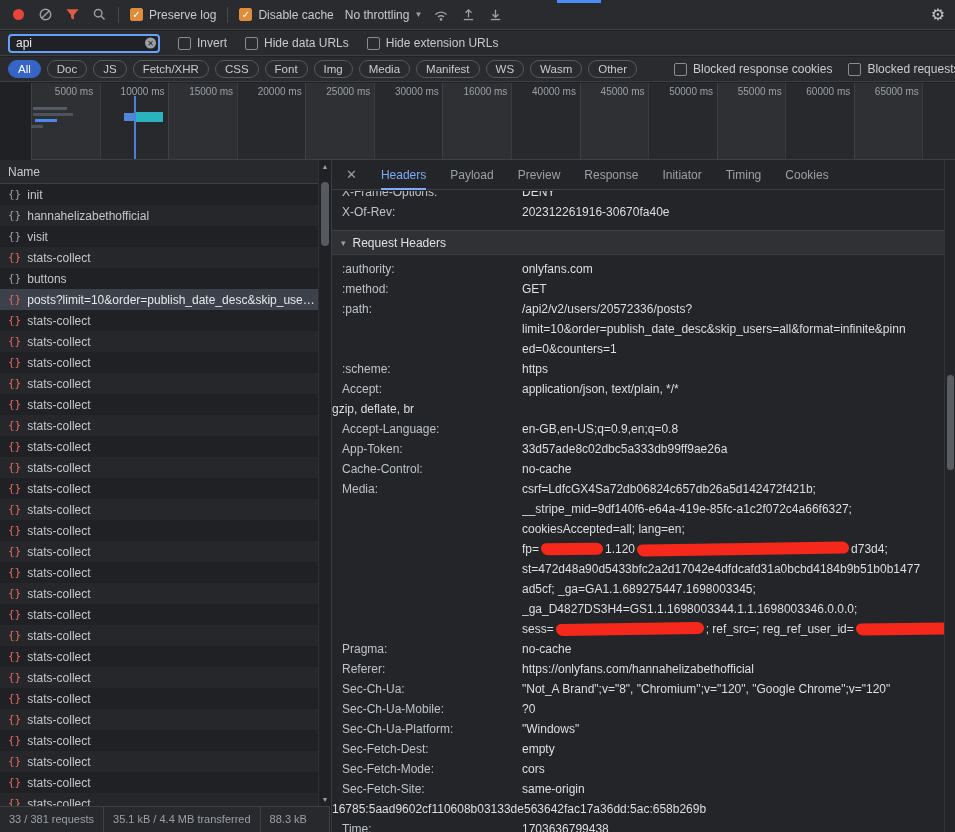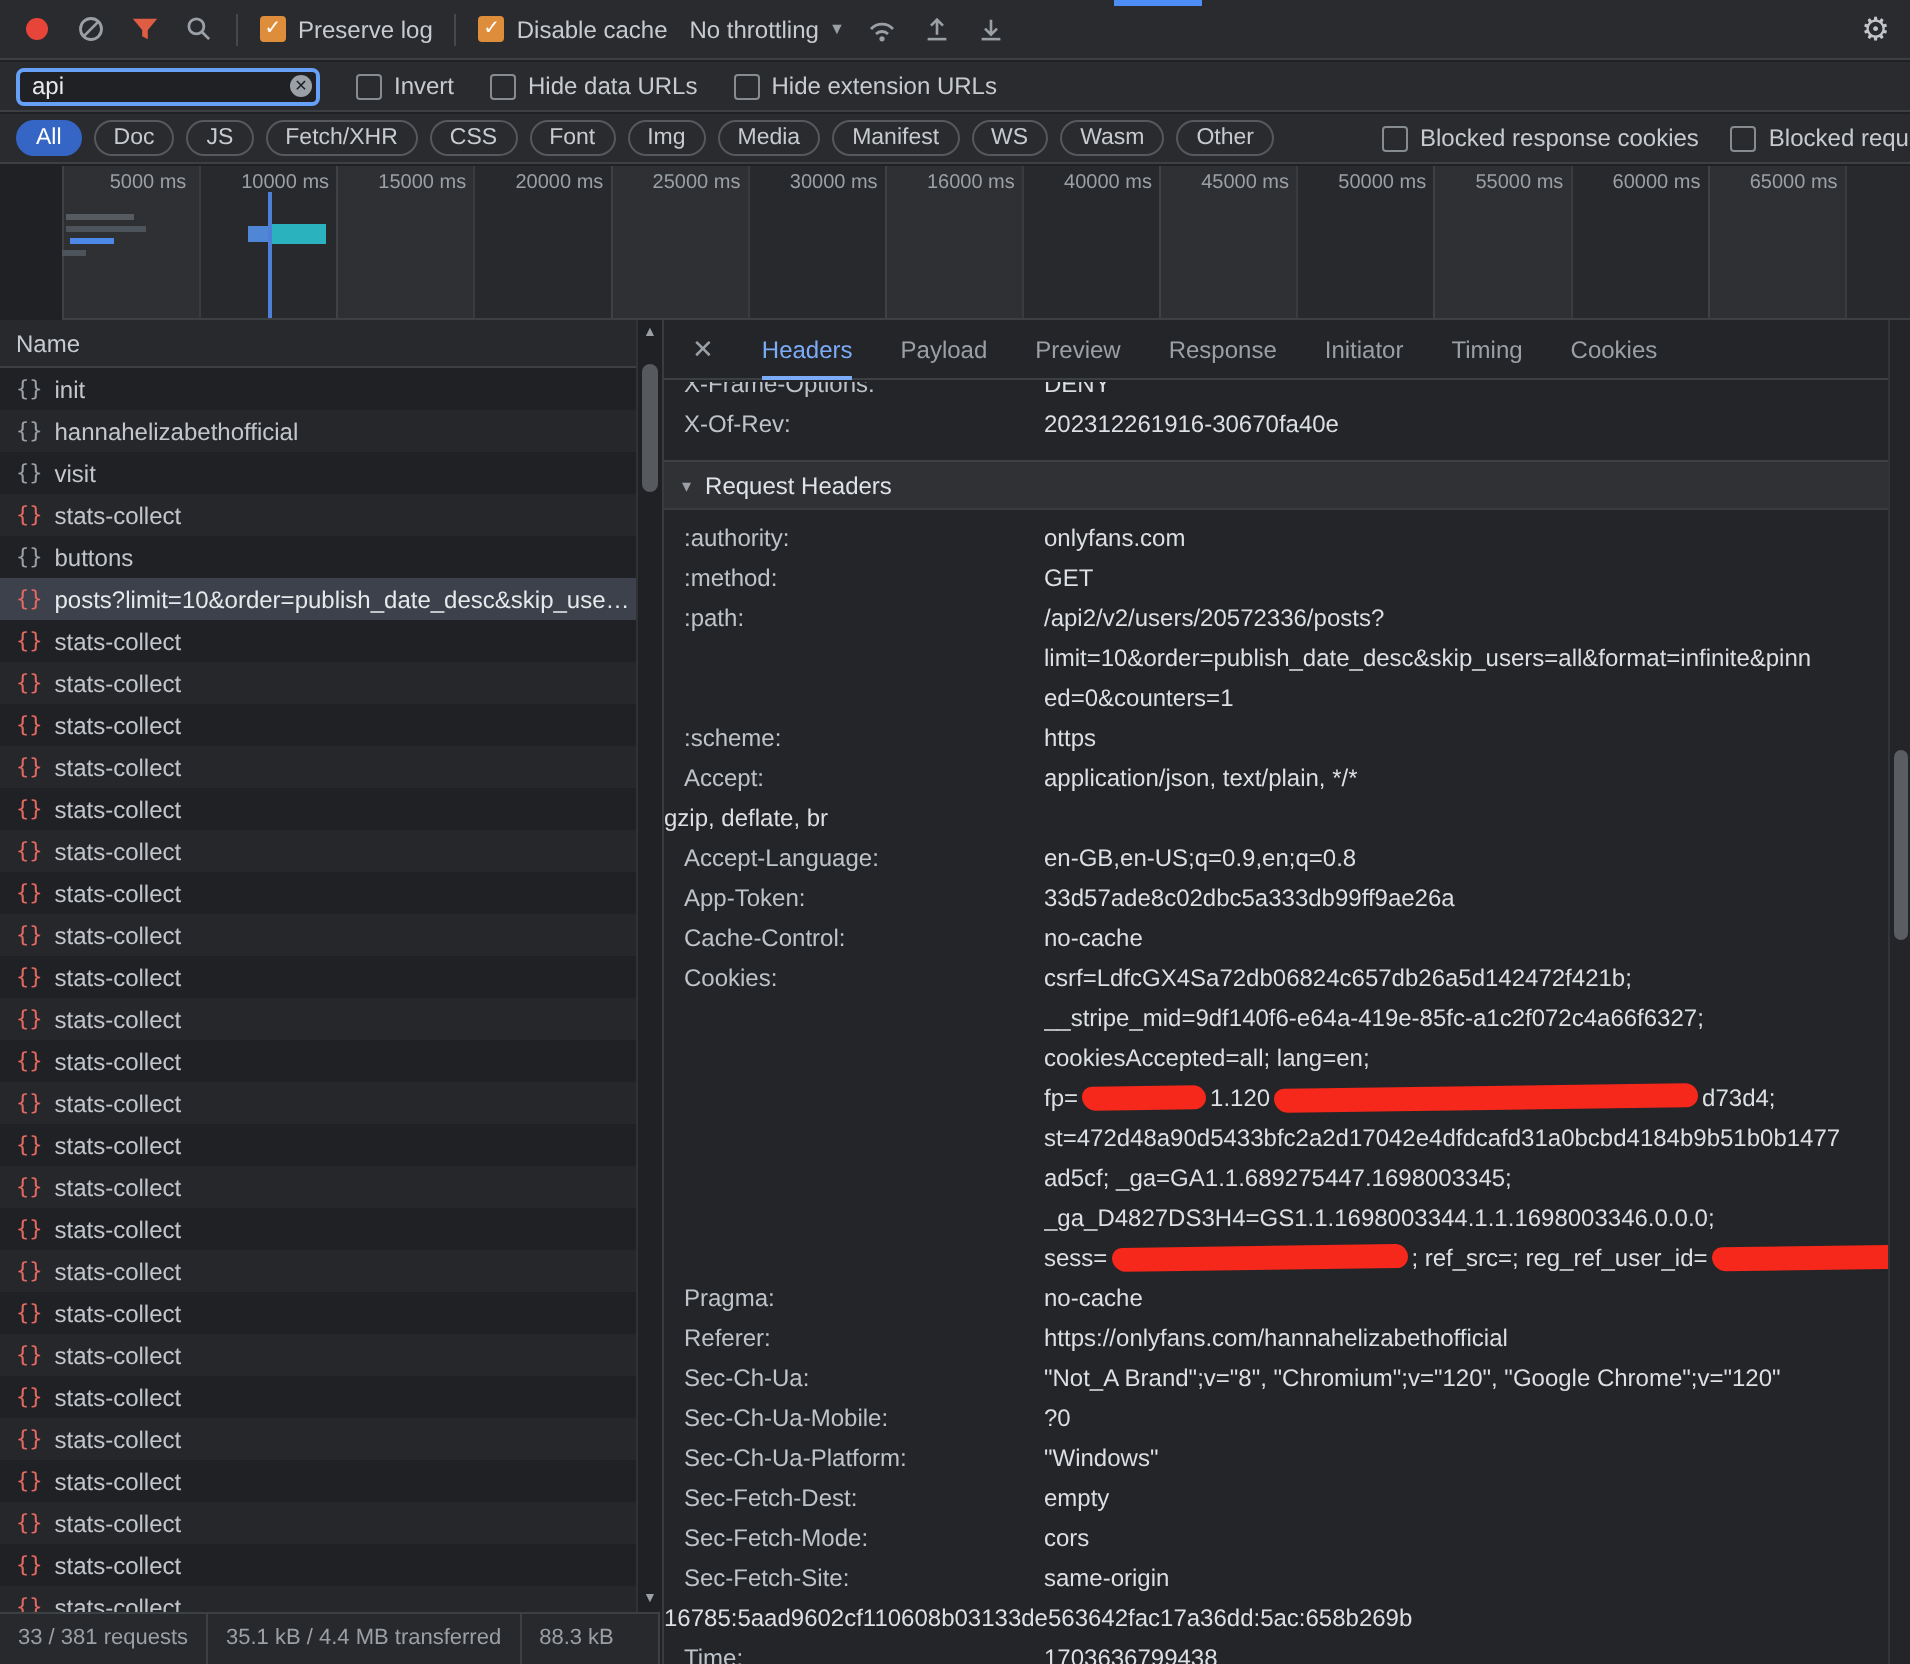--- a/index.html
+++ b/index.html
@@ -29,21 +29,21 @@
   .filter-bar { position:absolute; top:31px; left:0; right:0; height:25px; background:#2a2b2e;
                 border-bottom:1px solid #3c4043; display:flex; align-items:center; gap:18px; padding:0 8px; }
   .filter-input-wrap { position:relative; width:152px; height:19px; flex:none; }
   input.filter { width:100%; height:100%; background:#202124; border:2px solid #66a0f7; border-radius:4px;
                  color:#e8eaed; font:12px "Liberation Sans", sans-serif; padding:0 18px 0 6px; outline:none; }
   .clear-badge { position:absolute; right:4px; top:50%; transform:translateY(-50%); width:11px; height:11px;
                  border-radius:50%; background:#9aa0a6; color:#202124; font-size:8px; line-height:11px; text-align:center; }
 
   
   .types-bar { position:absolute; top:57px; left:0; right:0; height:25px; background:#2a2b2e;
-               border-bottom:1px solid #3c4043; display:flex; align-items:center; gap:23px; padding:0 8px; }
+               border-bottom:1px solid #3c4043; display:flex; align-items:center; gap:6px; padding:0 8px; }
   .pill { height:18px; line-height:16px; padding:0 9px; border-radius:9px; border:1px solid #55585c;
           color:#c7cbcf; font-size:11.5px; white-space:nowrap; }
   .pill.active { background:#3566c5; border-color:#3566c5; color:#fff; }
   .types-cbs { display:flex; align-items:center; gap:16px; margin-left:12px;padding-left:19px; }
 
   
   .timeline { position:absolute; top:83px; left:0; right:0; height:77px; background-color:#28292c;
               border-bottom:1px solid #3c4043; overflow:hidden;
               background-image:
                 repeating-linear-gradient(to right, rgba(255,255,255,0.03) 0 68.57px, rgba(255,255,255,0) 68.57px 137.14px),
@@ -455,21 +455,21 @@
             <div class="kv-line">33d57ade8c02dbc5a333db99ff9ae26a</div>
           </div>
         </div>
         <div class="kv-row">
           <div class="kv-name">Cache-Control:</div>
           <div class="kv-val">
             <div class="kv-line">no-cache</div>
           </div>
         </div>
         <div class="kv-row">
-          <div class="kv-name">Cookies:</div>
+          <div class="kv-name">Media:</div>
           <div class="kv-val">
             <div class="kv-line">csrf=LdfcGX4Sa72db06824c657db26a5d142472f421b;</div>
             <div class="kv-line">__stripe_mid=9df140f6-e64a-419e-85fc-a1c2f072c4a66f6327;</div>
             <div class="kv-line">cookiesAccepted=all; lang=en;</div>
             <div class="kv-line">fp=<span class="redaction" style="width: 62px;"></span>1.120<span class="redaction" style="width: 212px;"></span>d73d4;</div>
             <div class="kv-line">st=472d48a90d5433bfc2a2d17042e4dfdcafd31a0bcbd4184b9b51b0b1477</div>
             <div class="kv-line">ad5cf; _ga=GA1.1.689275447.1698003345;</div>
             <div class="kv-line">_ga_D4827DS3H4=GS1.1.1698003344.1.1.1698003346.0.0.0;</div>
             <div class="kv-line">sess=<span class="redaction" style="width: 148px;"></span>; ref_src=; reg_ref_user_id=<span class="redaction" style="width: 98px;"></span></div>
           </div>

